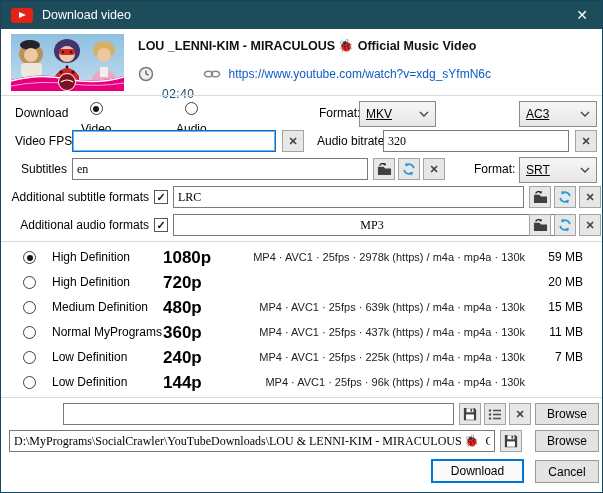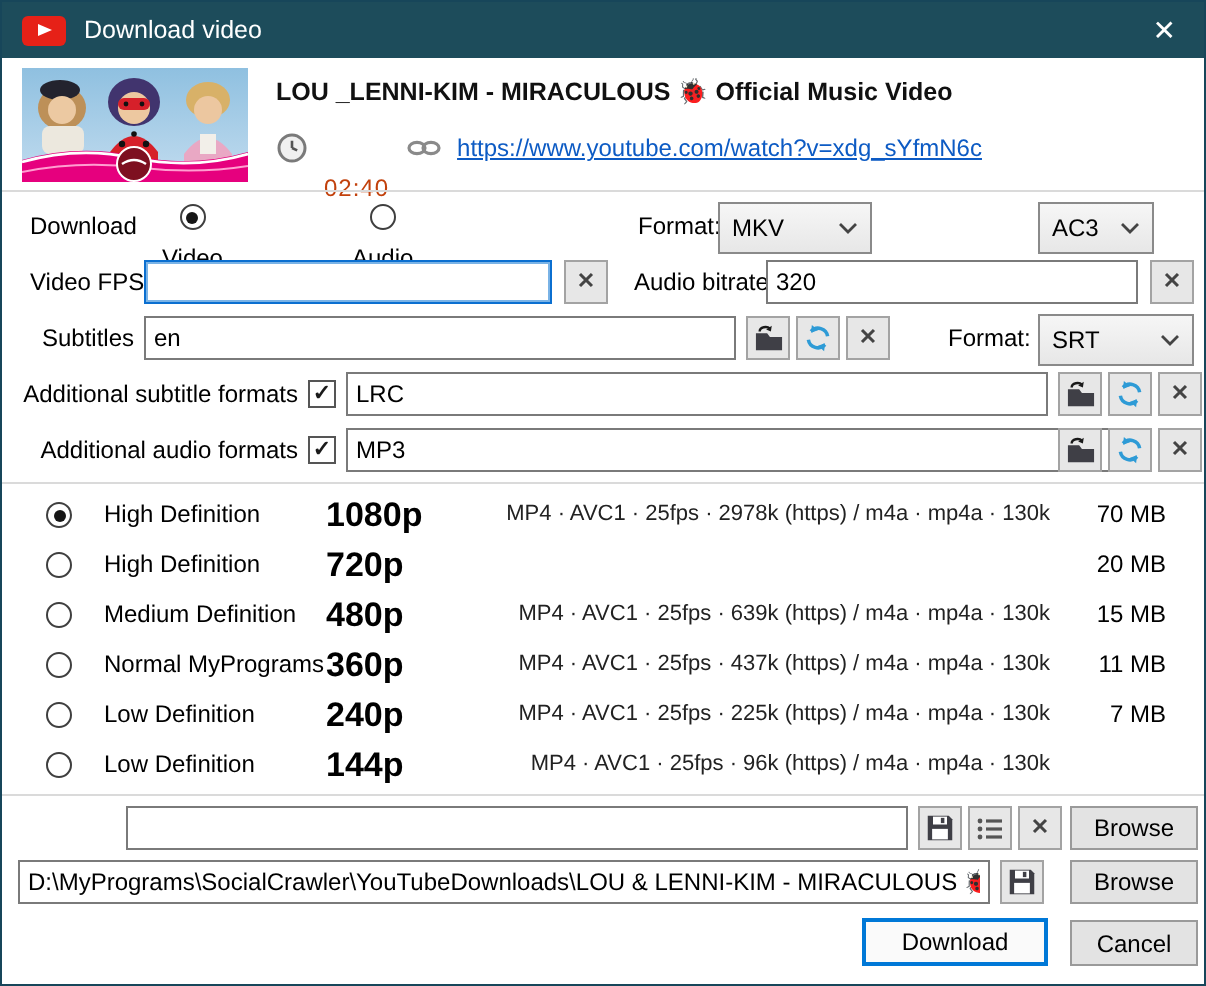--- a/index.html
+++ b/index.html
@@ -13,34 +13,34 @@
     display:flex;align-items:center;padding:0 10px;box-sizing:border-box;}
   .yt-badge{width:22px;height:15px;background:#e62117;border-radius:3px;position:relative;flex:0 0 auto;}
   .yt-badge::after{content:'';position:absolute;left:8px;top:4px;border-left:7px solid #fff;
     border-top:3.5px solid transparent;border-bottom:3.5px solid transparent;}
   .win-title{color:#fff;font-size:12.5px;margin-left:9px;}
   .close-x{margin-left:auto;color:#fff;font-size:14px;line-height:14px;cursor:default;padding:2px 4px;}
   
   .thumb{position:absolute;left:10px;top:33px;width:113px;height:57px;display:block;}
   .vtitle{position:absolute;left:137px;top:37px;font-weight:bold;font-size:12.5px;color:#111;}
   .hinfo{position:absolute;left:137px;top:64px;height:18px;display:flex;align-items:center;gap:8px;}
-  .dur{color:#c2410c;letter-spacing:.5px;margin-top:39px;}
-  .url{color:#0d5bc4;text-decoration:underline;}
+  .dur{color:#0c4a6e;letter-spacing:.5px;margin-top:39px;}
+  .url{color:#0d5bc4;}
   .sep{position:absolute;left:0;right:0;height:1px;background:#dadada;}
   
   .lbl{position:absolute;height:22px;line-height:22px;color:#000;white-space:nowrap;}
   .rlbl{text-align:right;}
   .txt{position:absolute;height:22px;border:1px solid #7a7a7a;background:#fff;box-sizing:border-box;
-    font-family:Liberation Sans, sans-serif;font-size:12px;padding:0 4px;color:#000;outline:none;}
+    font-family:Liberation Serif, serif;font-size:12px;padding:0 4px;color:#000;outline:none;}
   .txt.focus{border:1px solid #0b6fd0;box-shadow:0 0 0 1px #7ab3e6 inset;}
   .ibtn{position:absolute;width:22px;height:22px;box-sizing:border-box;background:#e7e7e7;
     border:1px solid #a3a3a3;display:flex;align-items:center;justify-content:center;padding:0;}
   .ibtn .xg{font-size:11px;font-weight:bold;color:#444;line-height:1;}
   .combo{position:absolute;height:22px;box-sizing:border-box;border:1px solid #8a8a8a;
-    background:linear-gradient(#f6f6f6,#e7e7e7);display:flex;align-items:center;padding:12px 6px;}
+    background:linear-gradient(#f6f6f6,#e7e7e7);display:flex;align-items:center;padding:12px 6px;text-decoration:underline;}
   .combo .chev{margin-left:auto;}
   .btn{position:absolute;height:22px;box-sizing:border-box;background:#e3e3e3;border:1px solid #9a9a9a;
     display:flex;align-items:center;justify-content:center;font-size:12px;color:#000;}
   .btn.primary{height:24px;background:#fafafa;border:2px solid #0078d7;}
   .radio{width:13px;height:13px;border:1px solid #3f3f3f;border-radius:50%;background:#fff;
     position:relative;box-sizing:border-box;flex:0 0 auto;}
   .radio.checked::after{content:'';position:absolute;left:2.5px;top:2.5px;width:6px;height:6px;
     border-radius:50%;background:#161616;}
   .rgroup{position:absolute;display:flex;align-items:center;gap:7px;height:22px;flex-direction:column;}
   .cb{position:absolute;width:14px;height:14px;box-sizing:border-box;border:1px solid #555;background:#fff;
@@ -126,21 +126,21 @@
     <span class="radio"></span>
     <span>Audio</span>
   </div>
   <div class="lbl" style="left:318px;top:101px">Format:</div>
   <div class="combo" style="left:358px;top:100px;width:77px">
     <span>MKV</span>
     <svg class="chev" width="10" height="6" viewBox="0 0 10 6">
       <path d="M1 1 L5 5 L9 1" stroke="#444" stroke-width="1.4" fill="none"></path>
       </svg>
   </div>
-  <div class="combo" style="left:518px;top:100px;width:58px">
+  <div class="combo" style="left:518px;top:100px;width:78px">
     <span>AC3</span>
     <svg class="chev" width="10" height="6" viewBox="0 0 10 6">
       <path d="M1 1 L5 5 L9 1" stroke="#444" stroke-width="1.4" fill="none"></path>
       </svg>
   </div>
 
   <div class="lbl" style="left:14px;top:129px">Video FPS</div>
   <input class="txt focus" style="left: 71px; top: 129px; width: 204px;" value="">
   <button class="ibtn" style="left:281px;top:129px">
       <span class="xg">✕</span>
@@ -196,21 +196,21 @@
       <path d="M2.5 9 A5.5 5.5 0 0 0 12 11.8" stroke="#2e9bd6" stroke-width="2" fill="none"></path>
       <path d="M11.5 15.5 L12 11 L8 12.4 Z" fill="#2e9bd6"></path>
     </svg>
   </button>
   <button class="ibtn" style="left:578px;top:185px">
       <span class="xg">✕</span>
     </button>
 
   <div class="lbl rlbl" style="left:0px;top:213px;width:148px">Additional audio formats</div>
   <span class="cb" style="left:153px;top:217px">✓</span>
-  <input class="txt" style="left: 172px; top: 213px; width: 398px;" value="MP3">
+  <input class="txt" style="left: 172px; top: 213px; width: 398px; text-align: center;" value="MP3">
   <button class="ibtn" style="left:528px;top:213px">
     <svg width="15" height="14" viewBox="0 0 16 15">
       <path d="M1 5 h6 l1.5 2 H15 v7 H1 Z" fill="#3f3f46"></path>
       <path d="M3 4 C3 1.5 7 1 8.5 2.5" stroke="#1a1a1a" stroke-width="1.3" fill="none"></path>
       <path d="M9.5 1 L9 4 L6.5 3 Z" fill="#1a1a1a"></path>
     </svg>
   </button>
   <button class="ibtn" style="left:553px;top:213px">
     <svg width="14" height="14" viewBox="0 0 16 16">
       <path d="M13.5 7 A5.5 5.5 0 0 0 4 4.2" stroke="#2e9bd6" stroke-width="2" fill="none"></path>
@@ -224,21 +224,21 @@
     </button>
 
   <div class="sep" style="top:240px"></div>
 
   <div class="qlist">
     <div class="qrow">
       <span class="radio checked"></span>
       <span class="qdef">High Definition</span>
       <span class="qres">1080p</span>
       <span class="qdet">MP4 · AVC1 · 25fps · 2978k (https) / m4a · mp4a · 130k</span>
-      <span class="qsize">70 MB</span>
+      <span class="qsize">59 MB</span>
     </div>
 
     <div class="qrow">
       <span class="radio"></span>
       <span class="qdef">High Definition</span>
       <span class="qres">720p</span>
       <span class="qsize">20 MB</span>
     </div>
 
     <div class="qrow">

